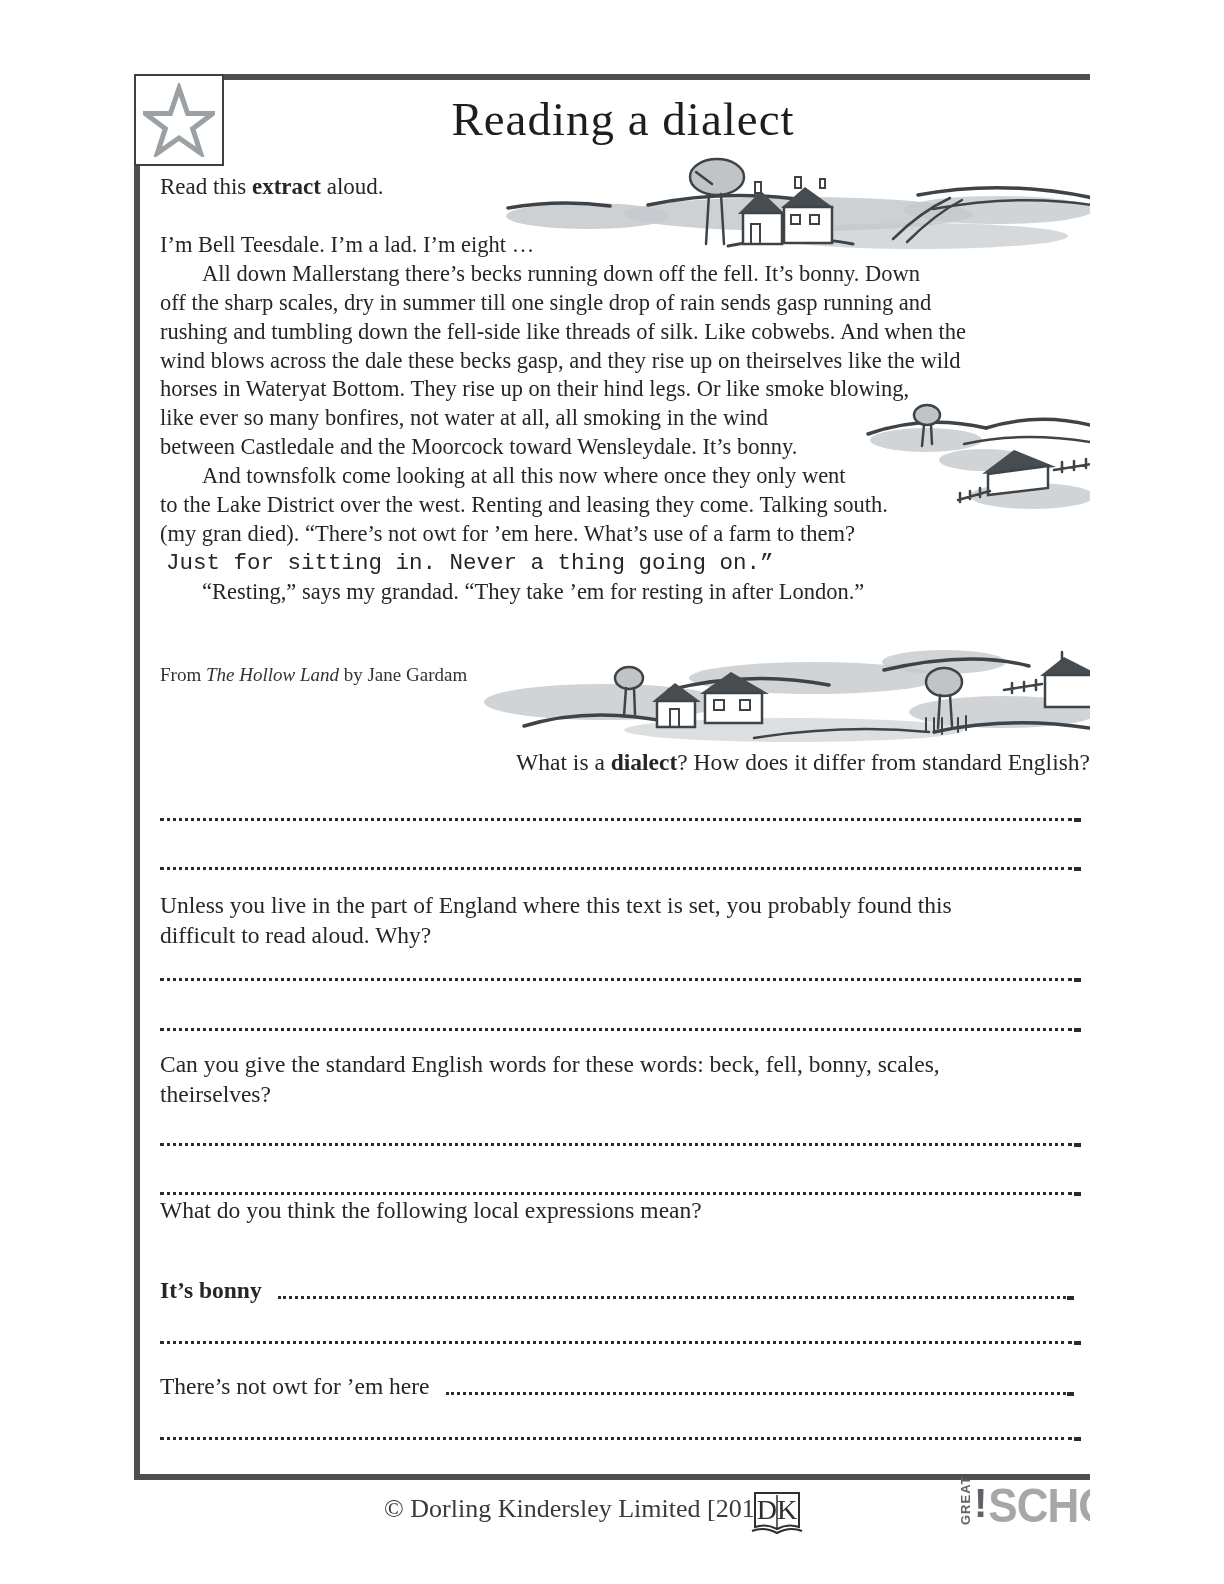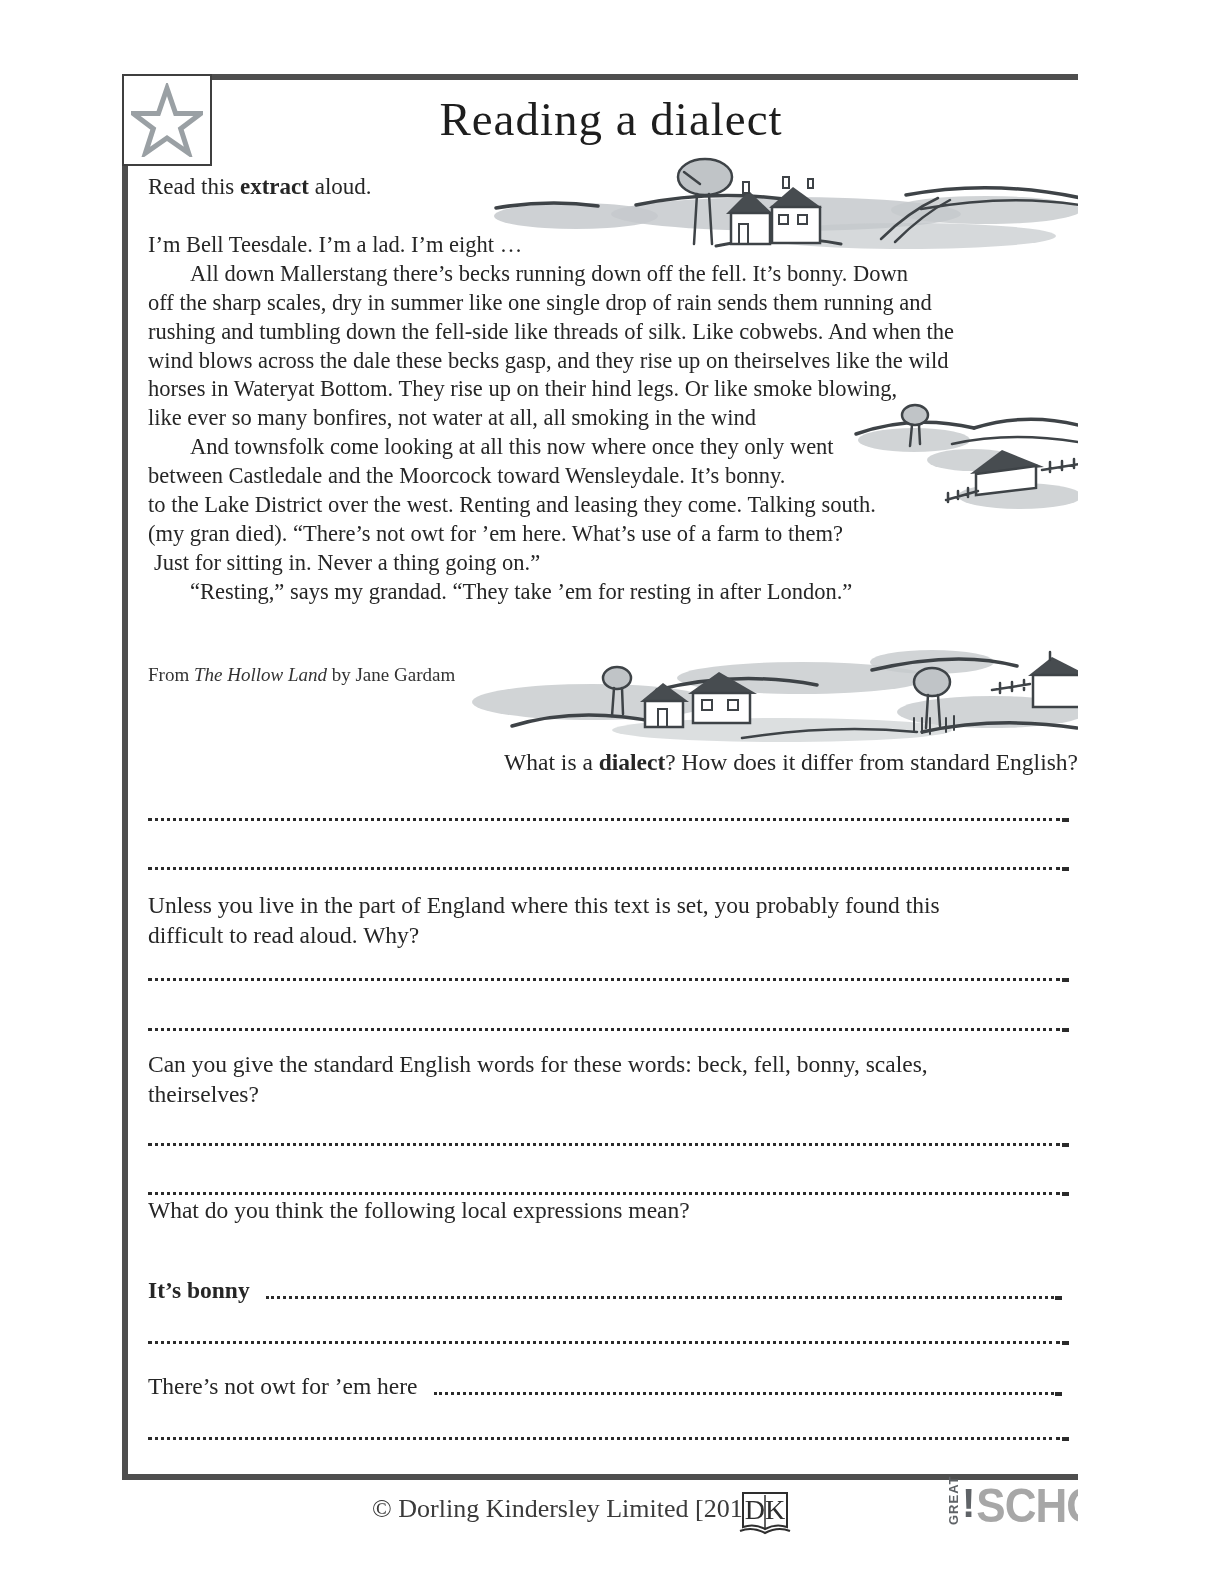--- a/index.html
+++ b/index.html
@@ -1,18 +1,18 @@
 <!DOCTYPE html>
 <html><head>
 <meta charset="utf-8">
 <style>
   html,body{margin:0;padding:0;background:#ffffff;}
   .sheet{
     position:relative; width:1078px; height:1584px; background:#ffffff;
-    font-family:"Liberation Serif", serif; color:#262626; overflow:hidden;
+    font-family:"Liberation Serif", serif; color:#262626; overflow:hidden;margin-left:12px;
   }
   .frame{
     position:absolute; left:122px; top:74px; width:978px; height:1406px;
     border:6px solid #4e4e4e; box-sizing:border-box;
   }
   .star-box{
     position:absolute; left:122px; top:74px; width:90px; height:92px;
     background:#ffffff; border:2px solid #3f3f3f; box-sizing:border-box; z-index:3;
     display:flex; align-items:center; justify-content:center;
   }
@@ -25,21 +25,21 @@
   }
   .b{font-weight:bold;}
   .i{font-style:italic;}
   .illus{position:absolute;}
   .passage{
     position:absolute; left:148px; top:231px; width:930px;
     font-size:22.5px; line-height:28.9px; white-space:nowrap;
   }
   .passage .line{height:28.9px;}
   .passage .indent{padding-left:42px;}
-  .passage .small-indent{padding-left:6px;}
+  .passage .small-indent{padding-left:6px;font-family:Liberation Mono, monospace;}
   .source{
     position:absolute; left:148px; top:664px; font-size:19px; margin:0; color:#333;
   }
   .question{
     position:absolute; left:148px; font-size:23.5px; line-height:29.5px; margin:0; width:930px;
   }
   .dots{
     position:absolute; left:148px; width:912px; height:5px;
     border-bottom:3.5px dotted #2b2b2b;
   }
@@ -121,27 +121,27 @@
     <rect x="293" y="63" width="9" height="9" fill="none" stroke="#3e4347" stroke-width="2"></rect>
     <rect x="312" y="63" width="9" height="9" fill="none" stroke="#3e4347" stroke-width="2"></rect>
     <rect x="257" y="30" width="6" height="11" fill="#ffffff" stroke="#3e4347" stroke-width="2"></rect>
     <rect x="297" y="25" width="6" height="11" fill="#ffffff" stroke="#3e4347" stroke-width="2"></rect>
     <rect x="322" y="27" width="5" height="9" fill="#ffffff" stroke="#3e4347" stroke-width="2"></rect>
   </svg>
 
   <div class="passage">
     <div class="line">I’m Bell Teesdale. I’m a lad. I’m eight …</div>
     <div class="line indent">All down Mallerstang there’s becks running down off the fell. It’s bonny. Down</div>
-    <div class="line">off the sharp scales, dry in summer like one single drop of rain sends them running and</div>
+    <div class="line">off the sharp scales, dry in summer till one single drop of rain sends gasp running and</div>
     <div class="line">rushing and tumbling down the fell-side like threads of silk. Like cobwebs. And when the</div>
     <div class="line">wind blows across the dale these becks gasp, and they rise up on theirselves like the wild</div>
     <div class="line">horses in Wateryat Bottom. They rise up on their hind legs. Or like smoke blowing,</div>
     <div class="line">like ever so many bonfires, not water at all, all smoking in the wind</div>
+    <div class="line">between Castledale and the Moorcock toward Wensleydale. It’s bonny.</div>
     <div class="line indent">And townsfolk come looking at all this now where once they only went</div>
-    <div class="line">between Castledale and the Moorcock toward Wensleydale. It’s bonny.</div>
     <div class="line">to the Lake District over the west. Renting and leasing they come. Talking south.</div>
     <div class="line">(my gran died). “There’s not owt for ’em here. What’s use of a farm to them?</div>
     <div class="line small-indent">Just for sitting in. Never a thing going on.”</div>
     <div class="line indent">“Resting,” says my grandad. “They take ’em for resting in after London.”</div>
   </div>
 
   <svg class="illus" style="left:852px; top:398px;" width="244" height="118" viewBox="0 0 244 118">
     <ellipse cx="62" cy="42" rx="56" ry="12" fill="#c5c9cc" opacity="0.8"></ellipse>
     <ellipse cx="120" cy="62" rx="45" ry="11" fill="#c5c9cc" opacity="0.8"></ellipse>
     <ellipse cx="168" cy="98" rx="62" ry="13" fill="#c5c9cc" opacity="0.8"></ellipse>

